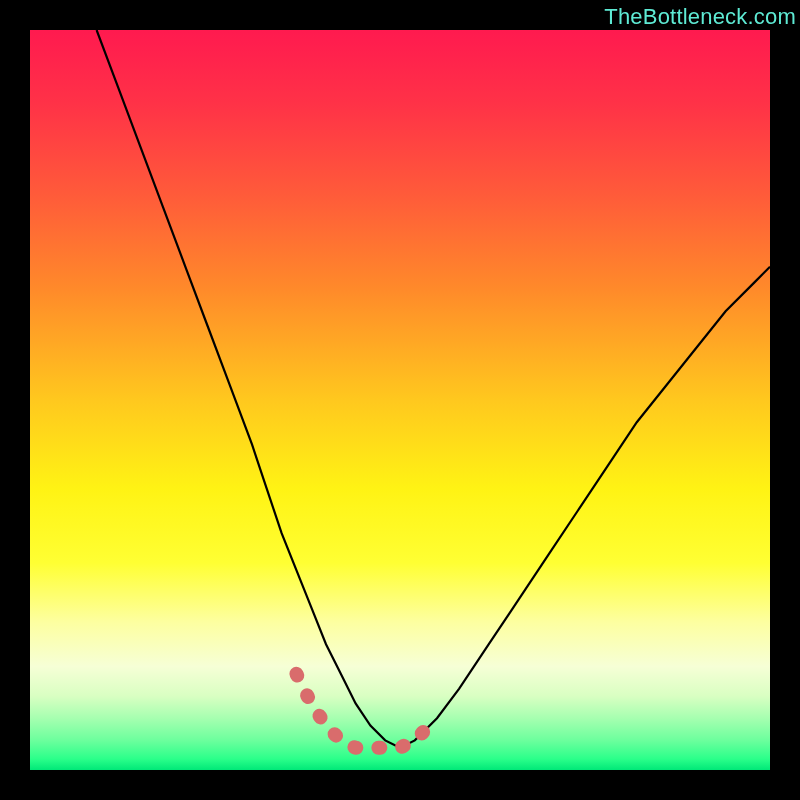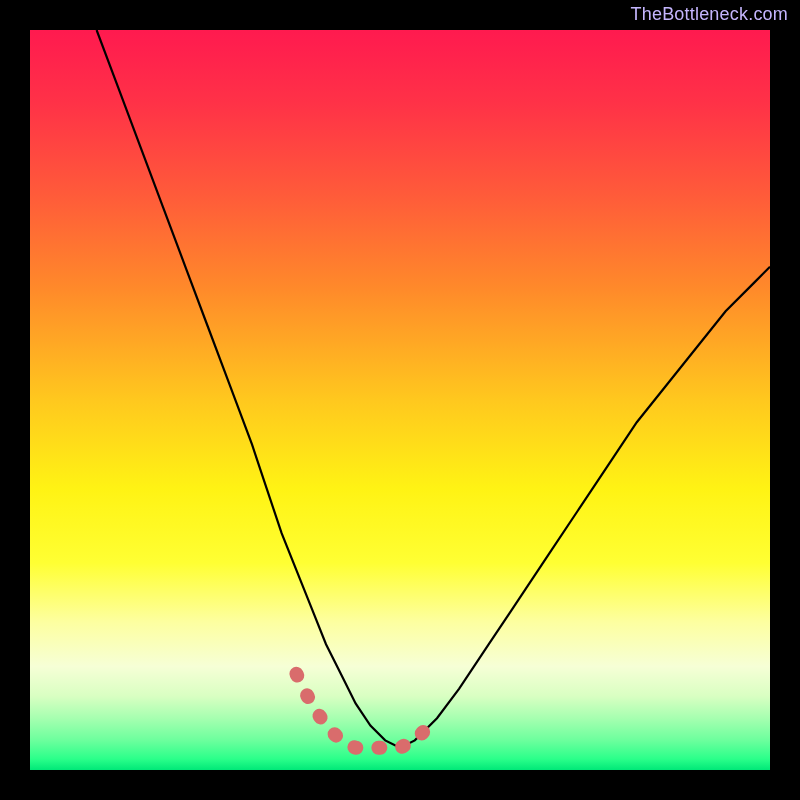--- a/index.html
+++ b/index.html
@@ -15,23 +15,23 @@
     position: absolute;
     left: 0;
     top: 0;
     width: 800px;
     height: 800px;
     background: #000;
   }
   .watermark {
     position: absolute;
     top: 4px;
-    right: 12px;
-    color: #c4b5fd;
-    font-size: 18px;
+    right: 4px;
+    color: #5eead4;
+    font-size: 22px;
     font-weight: 500;
     letter-spacing: 0.2px;
     user-select: none;
   }
   .plot-wrap {
     position: absolute;
     left: 30px;
     top: 30px;
     width: 740px;
     height: 740px;

